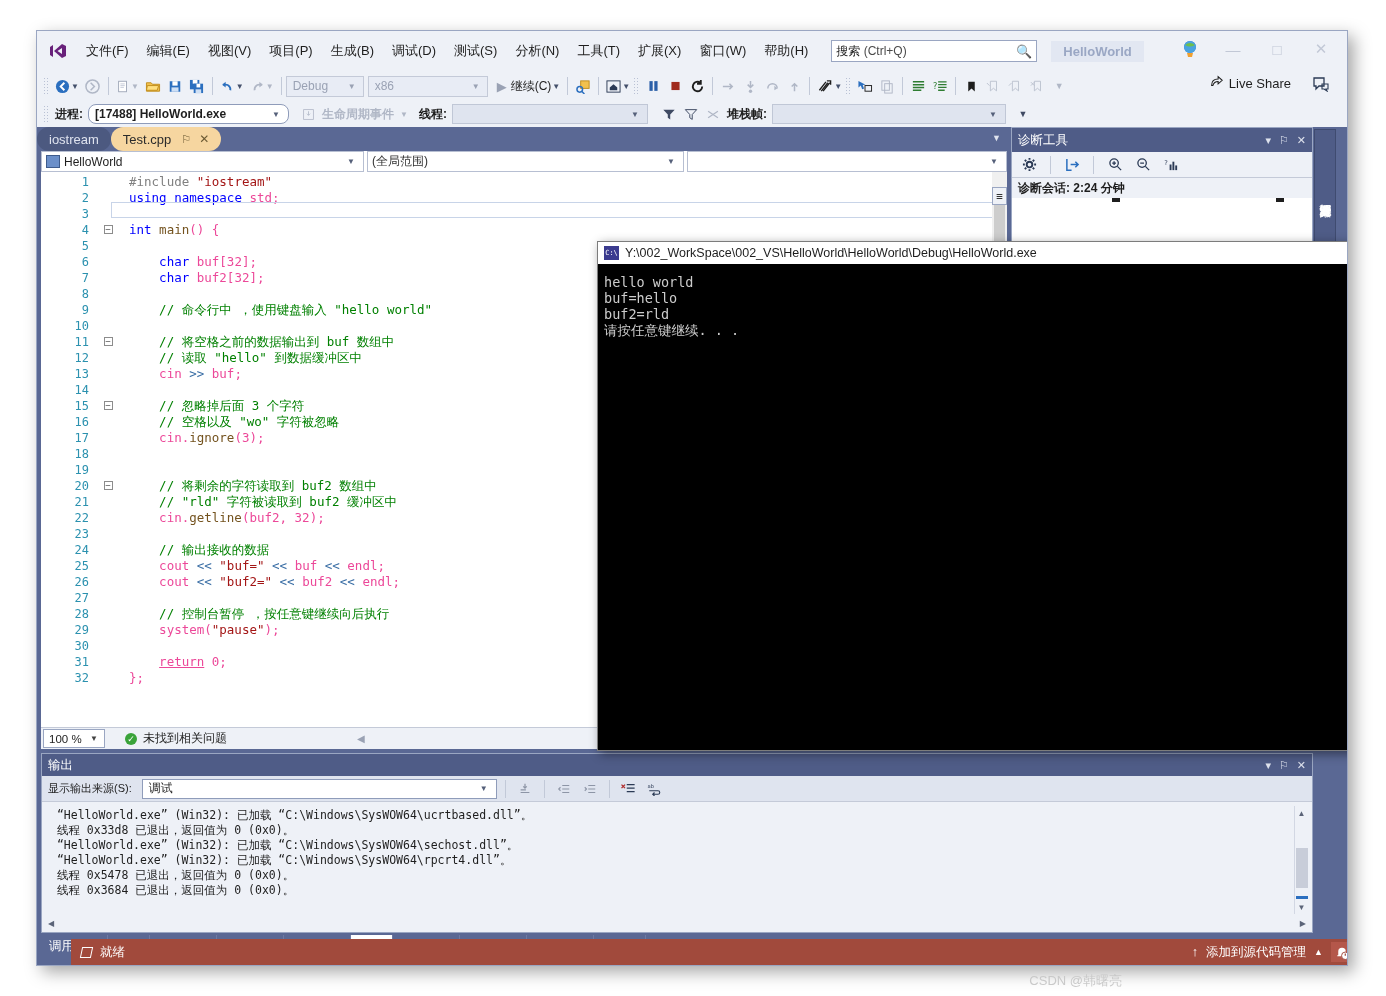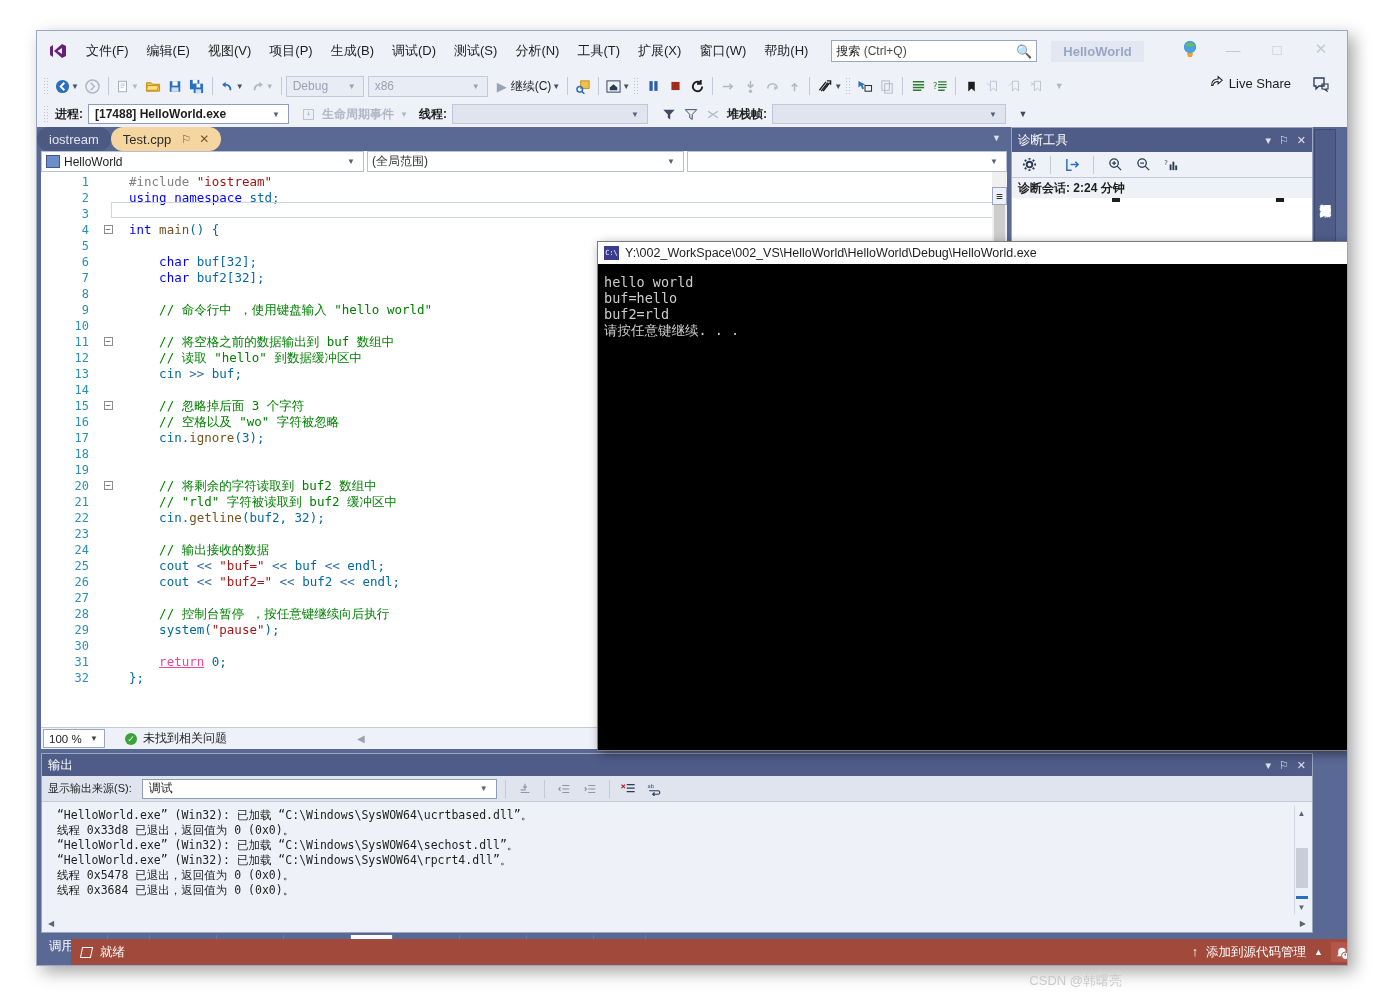--- a/index.html
+++ b/index.html
@@ -274,21 +274,21 @@
     border-left: 1px solid #9a9a9a;
   }
   .codetext { flex: 1; }
   .kw { color: #0000ff; }
   .kw2 { color: #ec4899; text-decoration: underline; }
   .str { color: #a31515; }
   .cmt { color: #008000; }
   .pre { color: #808080; }
   .fn { color: #74531f; }
   .op { color: #3a6ea5; }
-  .pl { color: #0369a1; }
+  .pl { color: #ec4899; }
   .cur-line-box {
     position: absolute; left: 70px; top: 30px;
     width: 890px; height: 16px;
     border: 1px solid #c8d4e8;
   }
 
   
   .ed-scroll {
     position: absolute; right: 0; top: 0;
     width: 15px; height: 100%;
@@ -798,21 +798,21 @@
         <svg width="16" height="16" viewBox="0 0 16 16">
             <path d="M1 2 h10 v8 h-5 l-3 3 v-3 h-2 z" fill="none" stroke="#2b3a55" stroke-width="1.3"></path>
             <path d="M9 8 h6 v5 h-2 l1 2 l-3 -2 h-2 z" fill="none" stroke="#2b3a55" stroke-width="1.1"></path>
           </svg>
       </div>
     </div>
 
     <div class="dbgbar">
       <div class="grip"></div>
       <span class="dbg-label">进程:</span>
-      <div class="dbg-combo" style="width:201px;">
+      <div class="dbg-combo" style="width:201px;border-radius:8px;">
         <span>[17488] HelloWorld.exe</span>
         <span class="cb-arrow">▼</span>
       </div>
       <div class="tb-item disabled" style="margin-left:8px;">
         <svg width="13" height="13" viewBox="0 0 16 16">
             <rect x="2" y="2" width="12" height="12" fill="none" stroke="#b0b7c6"></rect>
             <path d="M8 4 v5 M6 7 l2 2 l2 -2" stroke="#b0b7c6" fill="none"></path>
           </svg>
       </div>
       <span class="dbg-label disabled" style="color:#9aa2b4;">生命周期事件</span>

